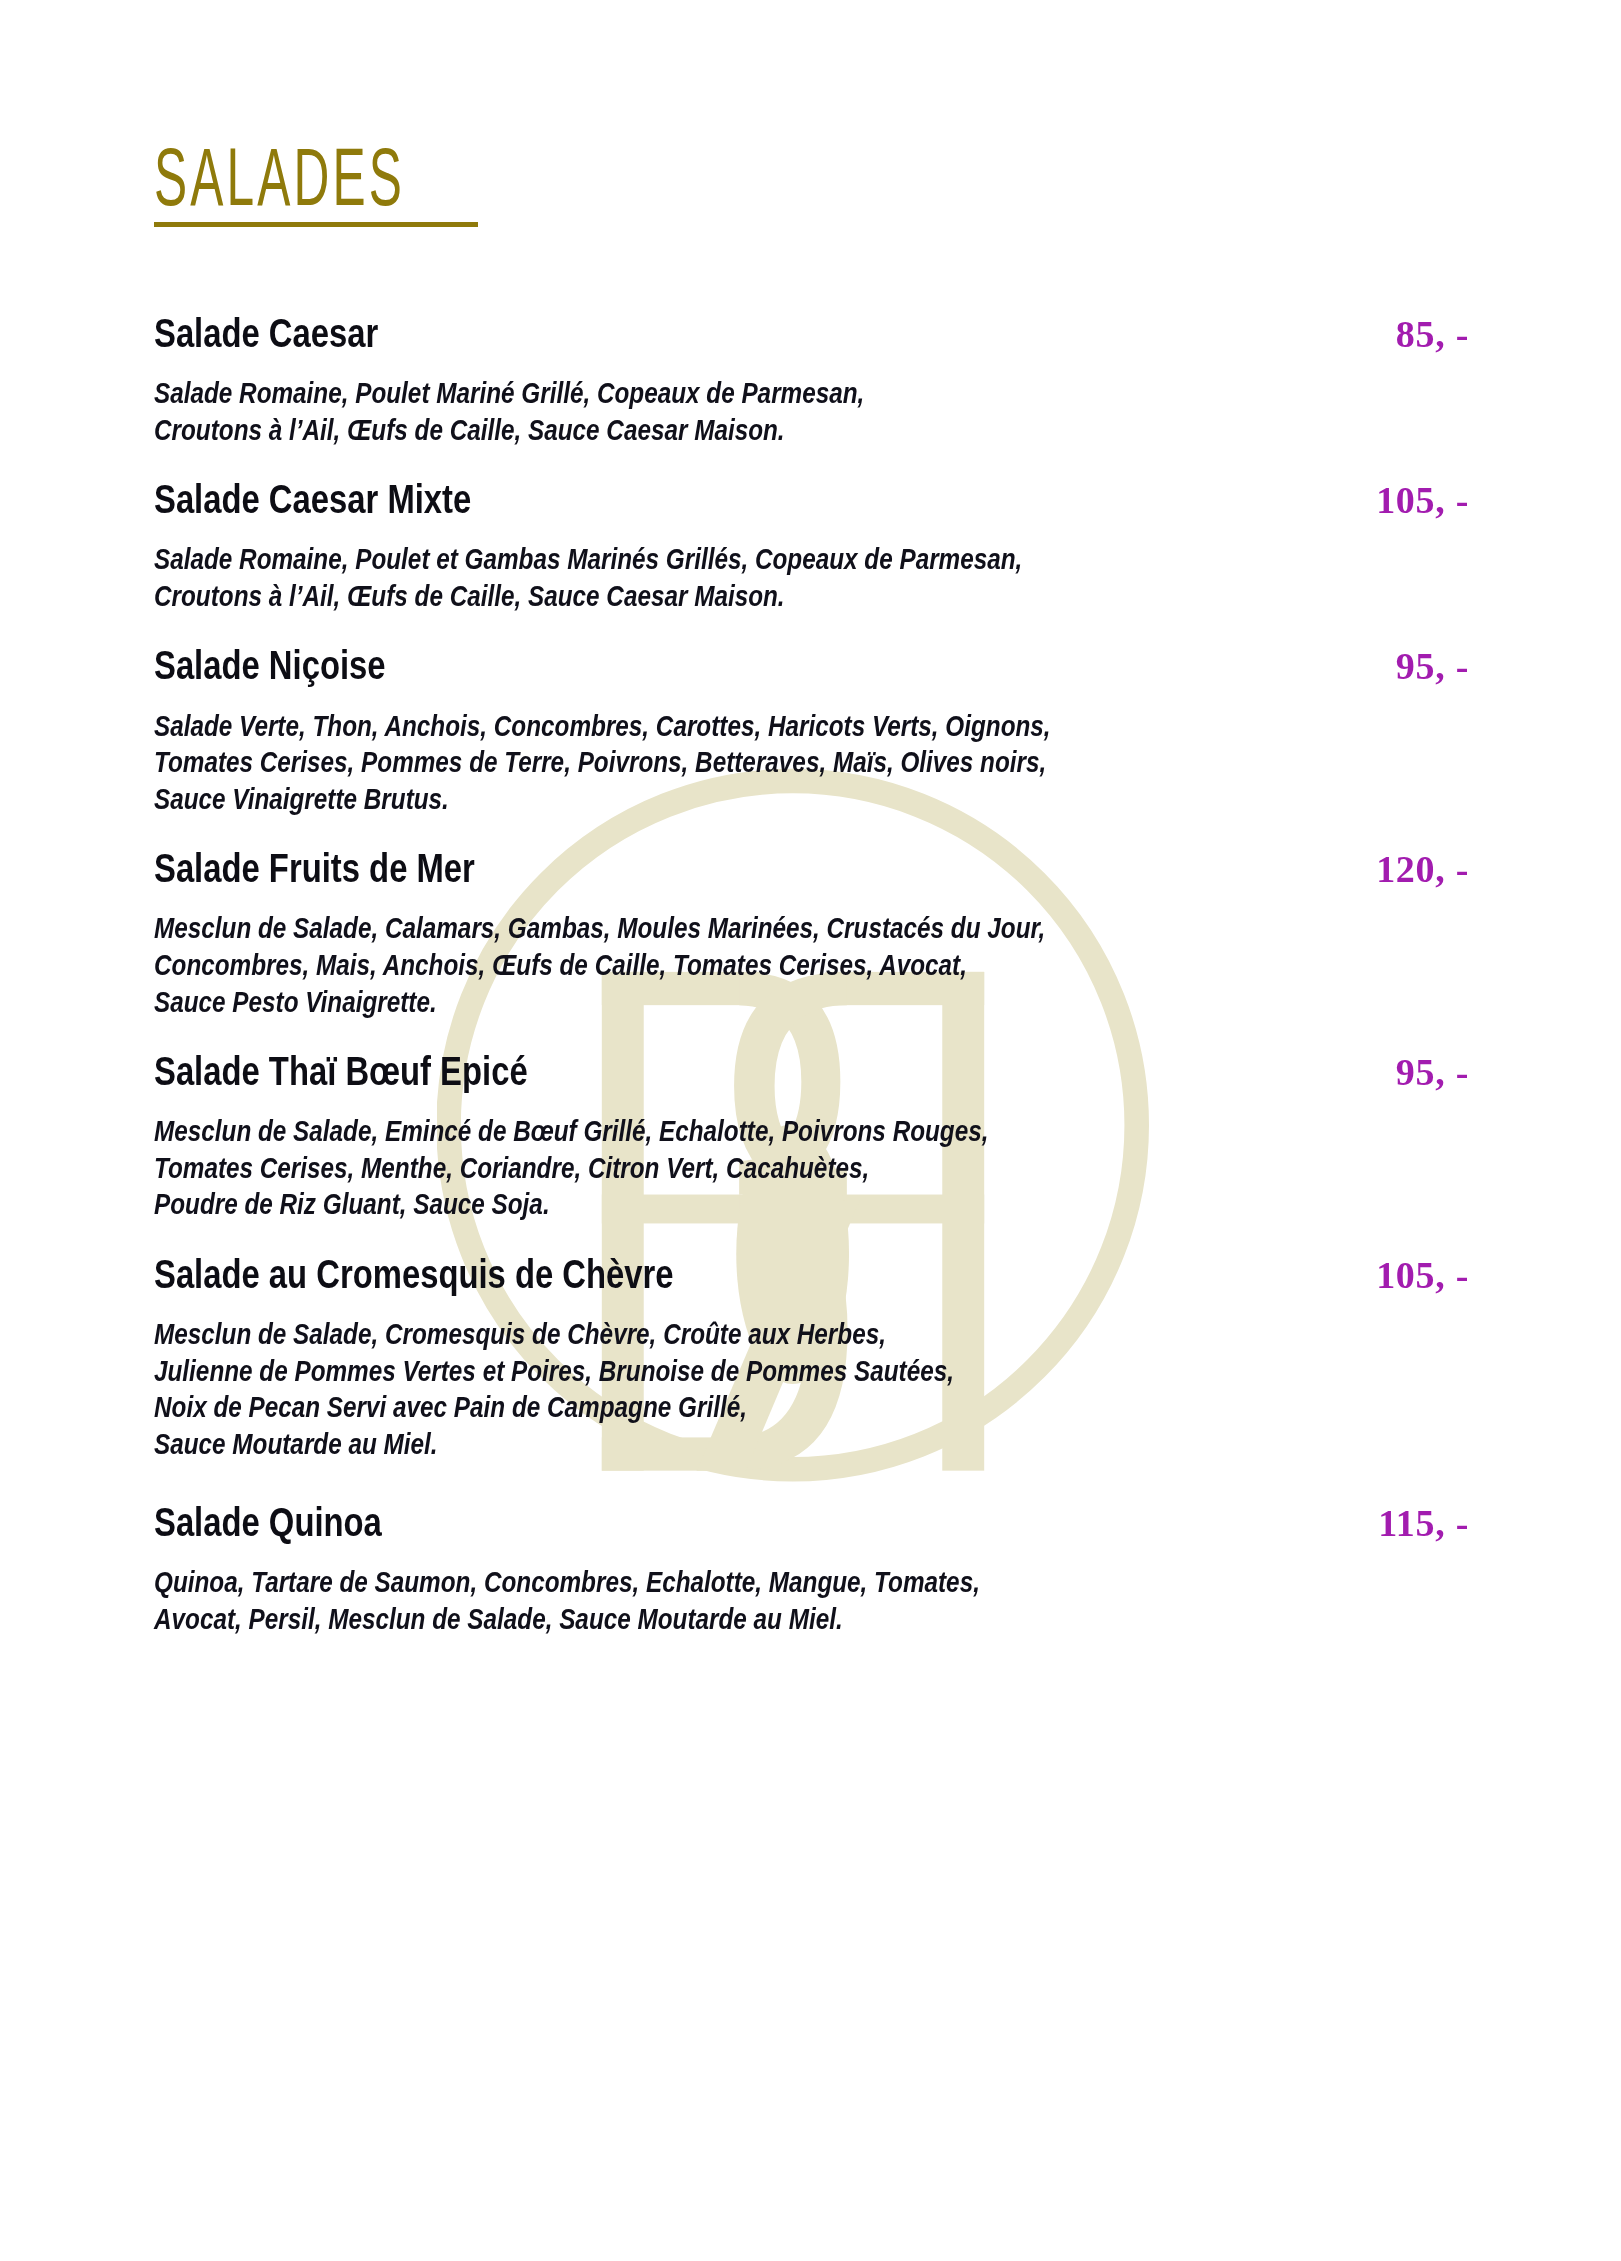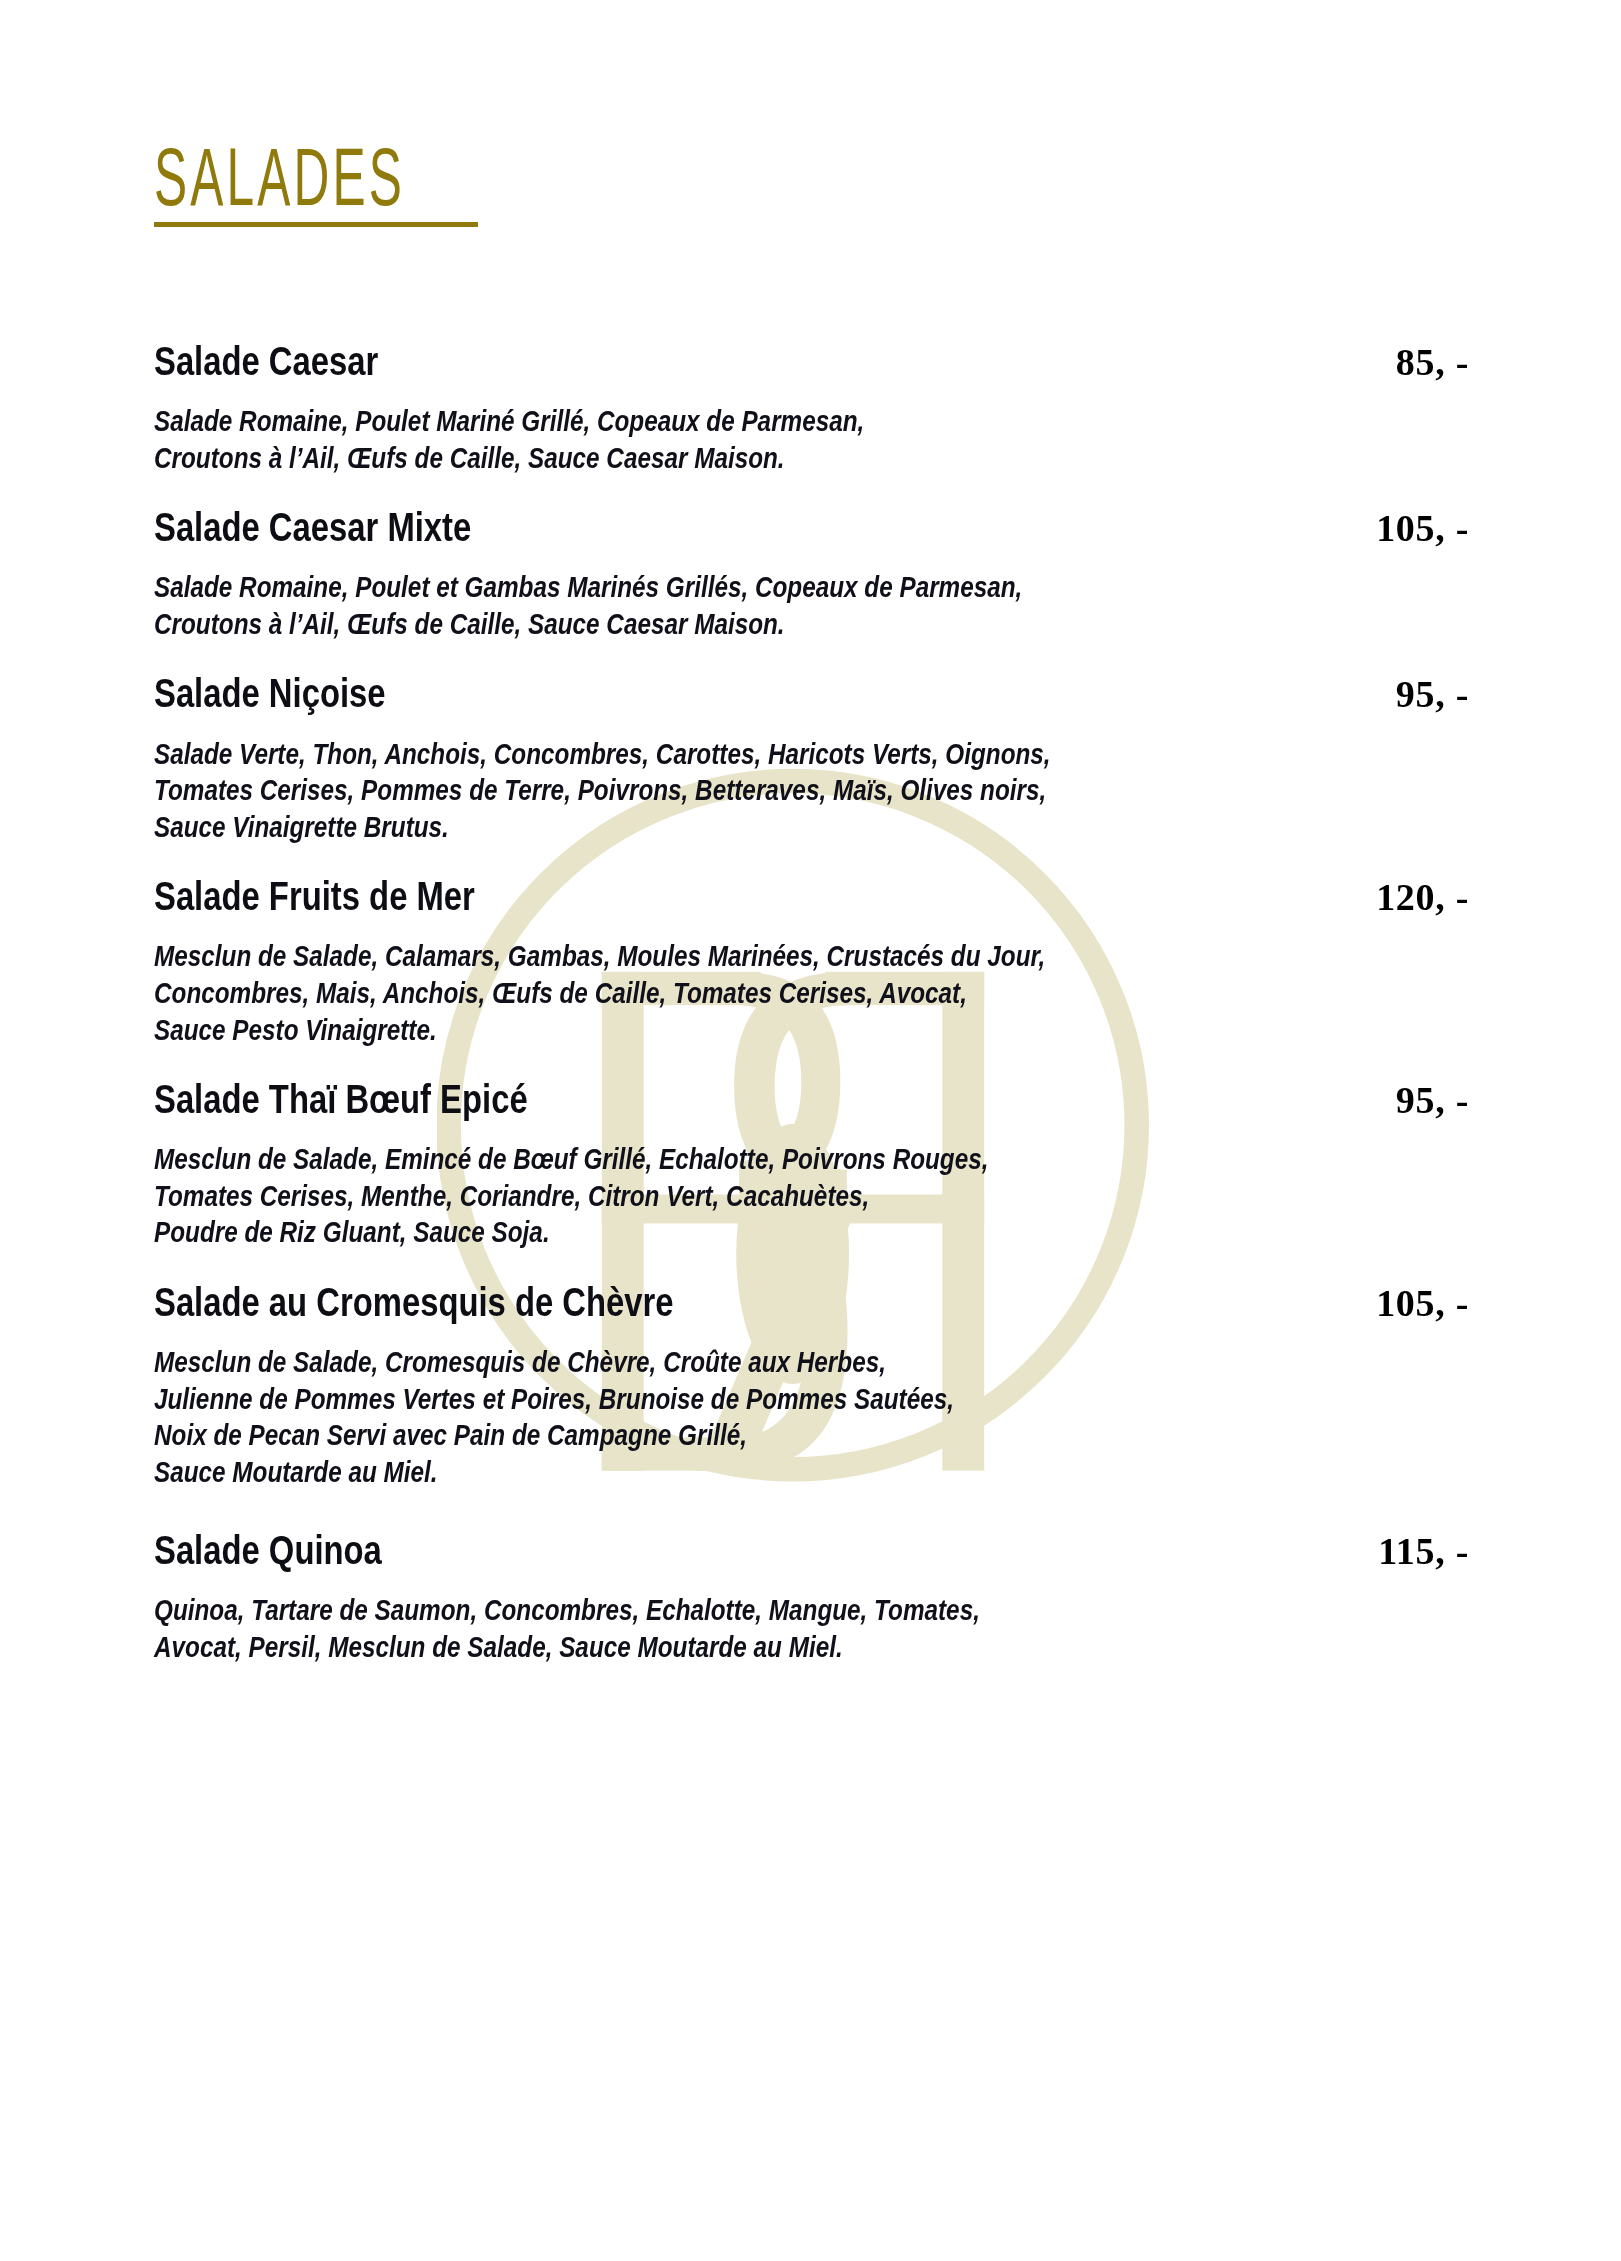--- a/index.html
+++ b/index.html
@@ -70,41 +70,40 @@
   .menu-item {
     position: relative;
     margin-bottom: 30px;
   }
 
   .item-head {
     display: flex;
     align-items: baseline;
     justify-content: space-between;
     width: 100%;
-    margin-top: 28px;
   }
 
   .item-name {
     font-family: "Liberation Sans", sans-serif;
     font-weight: bold;
     font-size: 41px;
     line-height: 1.05;
     color: #0d0d14;
     transform: scaleX(0.80);
     transform-origin: left center;
     white-space: nowrap;
     flex: 0 0 auto;
   }
 
   .item-price {
     font-family: "Liberation Serif", serif;
     font-weight: bold;
     font-size: 38px;
     line-height: 1.05;
-    color: #000000;
+    color: #a21caf;
     white-space: nowrap;
     flex: 0 0 auto;
     margin-left: auto;
     letter-spacing: 0.7px;
   }
 
   .item-desc {
     margin-top: 20px;
     width: 1055px;
   }

